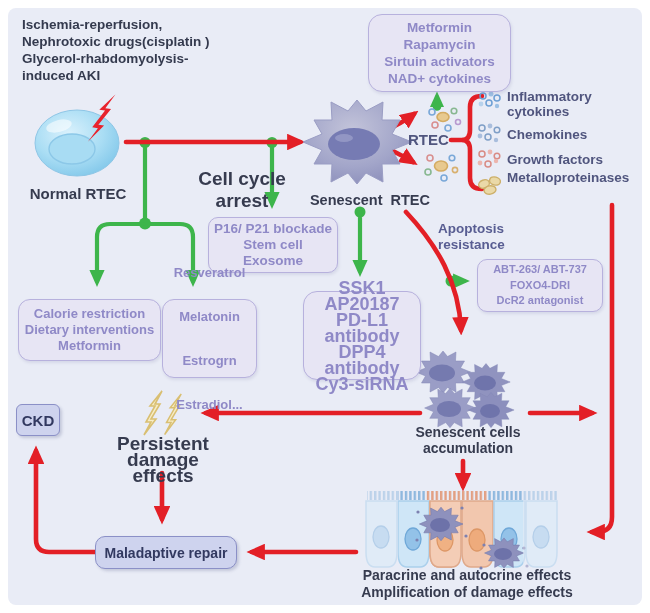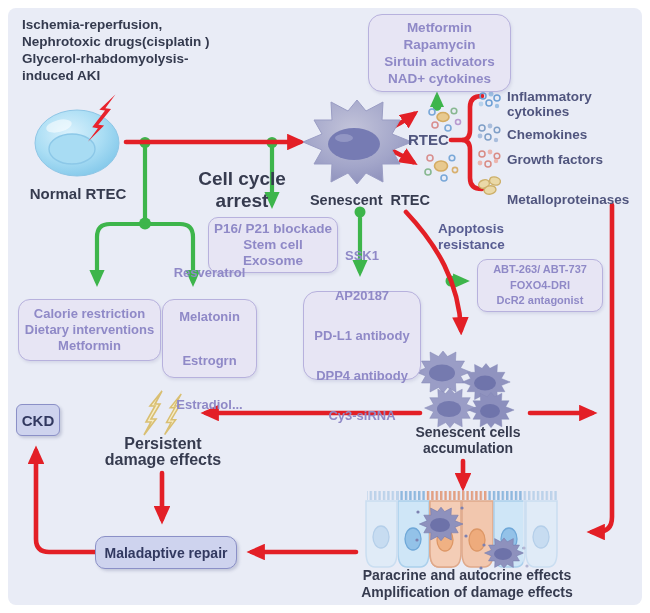--- a/index.html
+++ b/index.html
@@ -9,33 +9,33 @@
   svg.overlay{position:absolute;left:0;top:0;width:650px;height:613px;}
   .txt{position:absolute;font-weight:bold;color:#363b4f;}
   .causes{left:22px;top:16px;width:218px;font-size:13.5px;line-height:17px;color:#343a4e;}
   .lbl-normal{left:20px;top:185px;width:116px;text-align:center;font-size:15px;}
   .lbl-cca{left:183px;top:124px;width:118px;text-align:center;font-size:19px;margin-top:44px;}
   .lbl-sen{left:303px;top:192px;width:134px;text-align:center;font-size:14.5px;white-space:pre;}
   .lbl-sasp{left:408px;top:131px;width:50px;font-size:15px;color:#50557e;}
   .sasp-item{left:507px;font-size:13.5px;line-height:15px;color:#50557e;}
   .lbl-apop{left:438px;top:221px;width:96px;font-size:13.5px;line-height:16px;color:#585d92;}
   .lbl-accum{left:405px;top:424px;width:126px;text-align:center;font-size:14px;line-height:16px;}
-  .lbl-persist{left:100px;top:436px;width:126px;text-align:center;font-size:16px;line-height:16px;}
+  .lbl-persist{left:100px;top:436px;width:126px;text-align:center;font-size:19px;line-height:16px;}
   .lbl-para{left:344px;top:567px;width:246px;text-align:center;font-size:14px;line-height:16.5px;}
   .pbox{position:absolute;background:#e7e5f4;border:1.6px solid #b7b1dd;color:#8f89c7;font-weight:bold;
         display:flex;flex-direction:column;justify-content:center;align-items:center;text-align:center;
         box-shadow:1px 2px 3px rgba(130,130,170,0.18);}
   .dbox{position:absolute;background:#ced3ee;border:1.7px solid #8b90c7;color:#323960;font-weight:bold;
         display:flex;justify-content:center;align-items:center;text-align:center;
         box-shadow:2px 2px 3px rgba(110,115,155,0.3);}
   .b-met{left:368px;top:14px;width:141px;height:76px;border-radius:14px;font-size:13.5px;line-height:17px;}
   .b-p16{left:208px;top:217px;width:128px;height:54px;border-radius:10px;font-size:13.5px;line-height:16px;}
   .b-cal{left:18px;top:299px;width:141px;height:60px;border-radius:12px;font-size:13px;line-height:16px;}
   .b-res{left:162px;top:299px;width:93px;height:77px;border-radius:12px;font-size:13px;line-height:16px;gap:28px;}
-  .b-ssk{left:303px;top:291px;width:116px;height:87px;border-radius:14px;font-size:13px;line-height:16px;gap:24px;}
+  .b-ssk{left:303px;top:291px;width:116px;height:87px;border-radius:14px;font-size:18px;line-height:16px;}
   .b-abt{left:477px;top:259px;width:124px;height:51px;border-radius:10px;font-size:11px;line-height:15.5px;}
   .b-ckd{left:16px;top:404px;width:42px;height:30px;border-radius:6px;font-size:15px;}
   .b-mal{left:95px;top:536px;width:140px;height:31px;border-radius:10px;font-size:14px;}
 </style>
 </head>
 <body>
 
 <div class="frame">
   <div class="panel"></div>
 
@@ -230,21 +230,21 @@
   <div class="txt lbl-cca">Cell cycle arrest</div>
   <div class="txt lbl-sen">Senescent  RTEC</div>
   <div class="txt lbl-sasp">RTEC</div>
 
   <div class="txt sasp-item" style="top:89px;">
     <div>Inflammatory</div>
     <div>cytokines</div>
   </div>
   <div class="txt sasp-item" style="top:127px;">Chemokines</div>
   <div class="txt sasp-item" style="top:152px;">Growth factors</div>
-  <div class="txt sasp-item" style="top:192px;">Metalloproteinases</div>
+  <div class="txt sasp-item" style="top:170px;">Metalloproteinases</div>
 
   <div class="txt lbl-apop">
     <div>Apoptosis</div>
     <div>resistance</div>
   </div>
 
   <div class="txt lbl-accum">
     <div>Senescent cells</div>
     <div>accumulation</div>
   </div>

